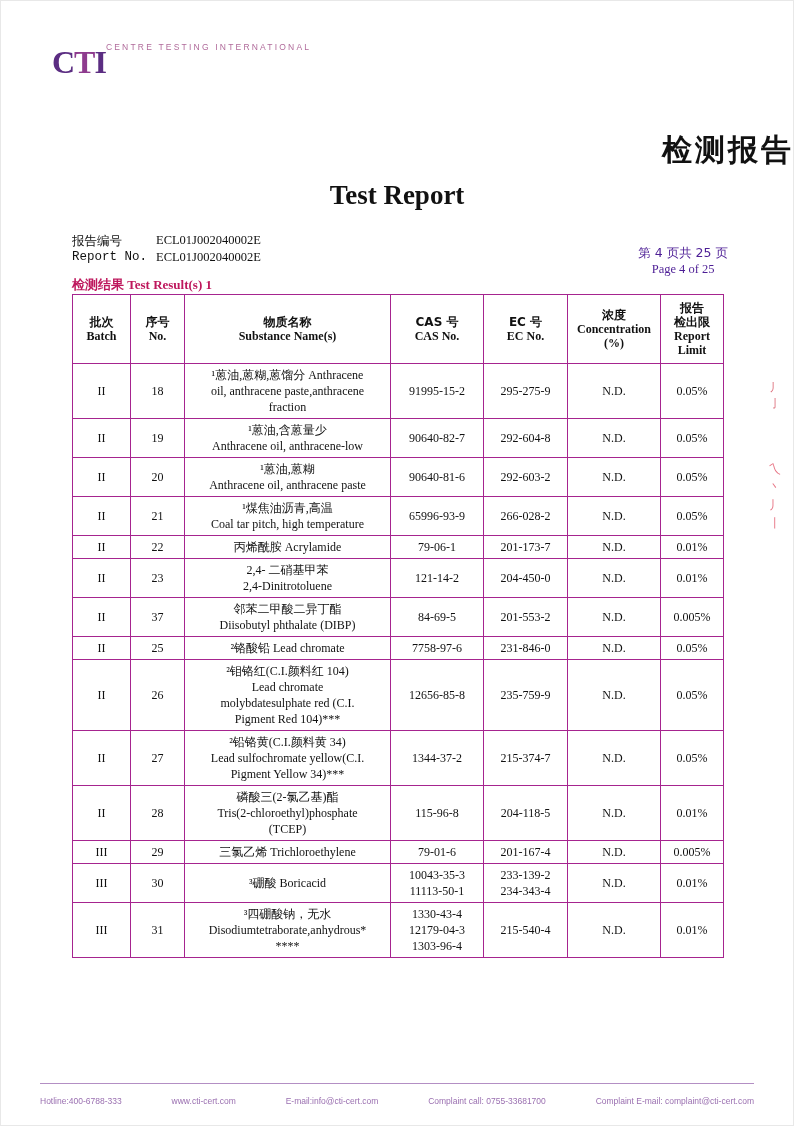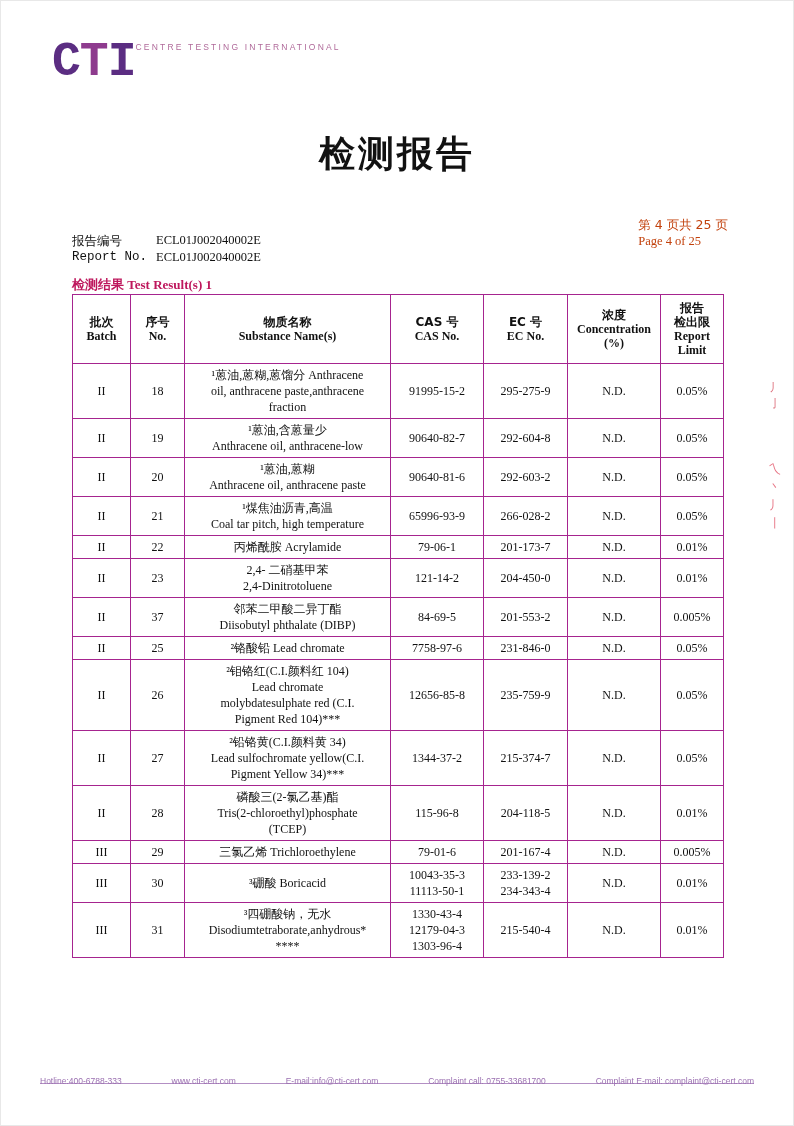--- a/index.html
+++ b/index.html
@@ -21,23 +21,23 @@
   }
   
   .logo-block {
     position: absolute;
     left: 52px;
     top: 40px;
     display: flex;
     align-items: flex-start;
   }
   .logo-cti {
-    font-family: Liberation Mono, monospace;
+    font-family: Liberation Serif, serif;
     font-weight: bold;
-    font-size: 48px;
+    font-size: 32px;
     letter-spacing: -1px;
     color: #6b2a7a;
     line-height: 44px;
     text-align: center;
   }
   .logo-cti .c1 { color: #5b2d82; }
   .logo-cti .c2 { color: #8e3b8e; }
   .logo-cn {
     margin-left: 12px;
     color: #c0306a;
@@ -57,22 +57,22 @@
   .logo-sub {
     display: flex;
     flex-direction: column;
   }
   
   .title-cn {
     position: absolute;
     left: 0;
     right: 0;
     top: 130px;
-    text-align: center;
-    font-size: 36px;
+    text-align: right;
+    font-size: 30px;
     font-weight: bold;
     font-family: "DejaVu Sans", sans-serif;
     letter-spacing: 3px;
     color: #111;
   }
   .title-en {
     position: absolute;
     left: 0;
     right: 0;
     top: 180px;
@@ -91,25 +91,25 @@
     line-height: 17px;
     color: #111;
   }
   .meta .row { display: flex; }
   .meta .lbl { width: 84px; font-family: "DejaVu Sans", sans-serif; }
   .meta .lbl.en { font-family: Liberation Mono, monospace; }
   .meta .val { font-family: "Liberation Serif", serif; }
   .pageno {
     position: absolute;
     right: 66px;
-    top: 216px;
+    top: 244px;
     font-size: 12.5px;
     line-height: 17px;
-    text-align: left;
-    color: #c2410c;
+    text-align: center;
+    color: #4c1d95;
   }
   .pageno .cn { font-family: "DejaVu Sans", sans-serif; }
   .section-title {
     position: absolute;
     left: 72px;
     top: 276px;
     font-size: 13px;
     font-weight: bold;
     color: #be185d;
   }
@@ -173,21 +173,21 @@
     position: absolute;
     left: 40px;
     right: 40px;
     bottom: 42px;
     border-top: 1px solid #b38fc4;
   }
   .footer {
     position: absolute;
     left: 40px;
     right: 40px;
-    bottom: 40px;
+    bottom: 20px;
     display: flex;
     justify-content: space-between;
     font-size: 8.5px;
     color: #9a6fb0;
     font-family: "Liberation Sans", sans-serif;
   }
   .footer span { white-space: nowrap; }
   .edge {
     position: absolute;
     left: 0; top: 0; right: 0; bottom: 0;
@@ -203,20 +203,21 @@
   <div class="logo-block">
     <div class="logo-cti">
       <span class="c1">C</span><span class="c2">T</span><span class="c1">I</span>
     </div>
     <div class="logo-sub">
       <div class="logo-en">CENTRE TESTING INTERNATIONAL</div>
     </div>
   </div>
 
   <div class="title-cn">检测报告</div>
+  <div class="title-en">Test Report</div>
 
   <div class="meta">
     <div class="row">
       <div class="lbl">报告编号</div>
       <div class="val">ECL01J002040002E</div>
     </div>
     <div class="row">
       <div class="lbl en">Report No.</div>
       <div class="val">ECL01J002040002E</div>
     </div>

